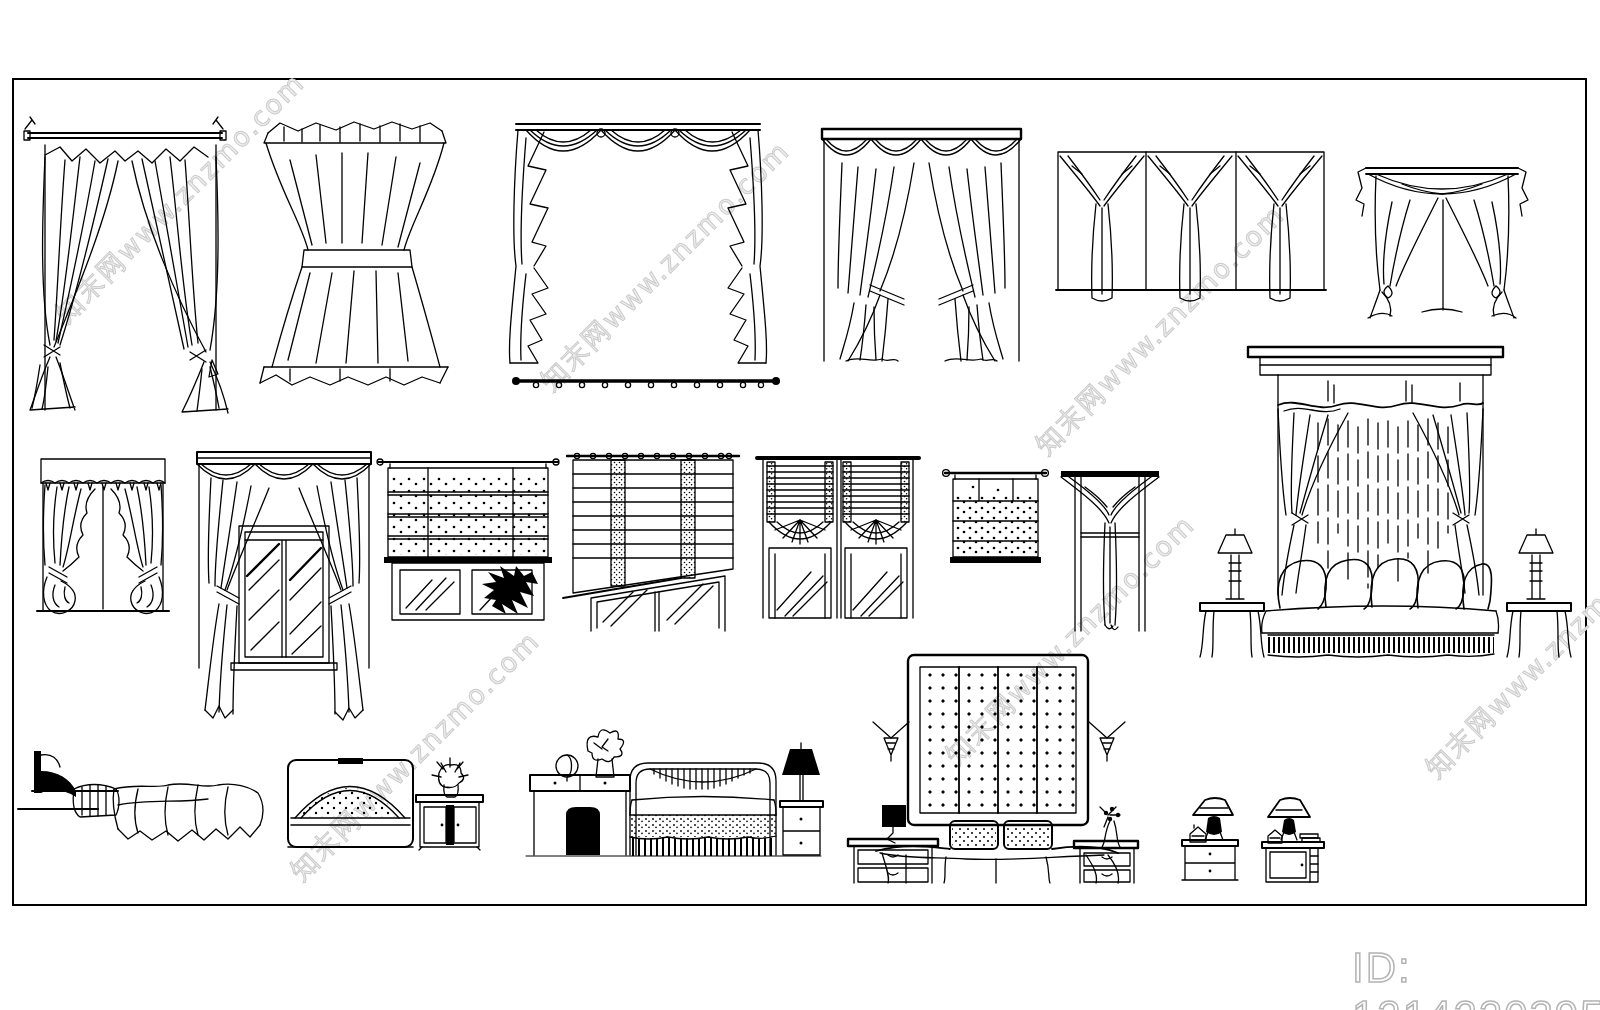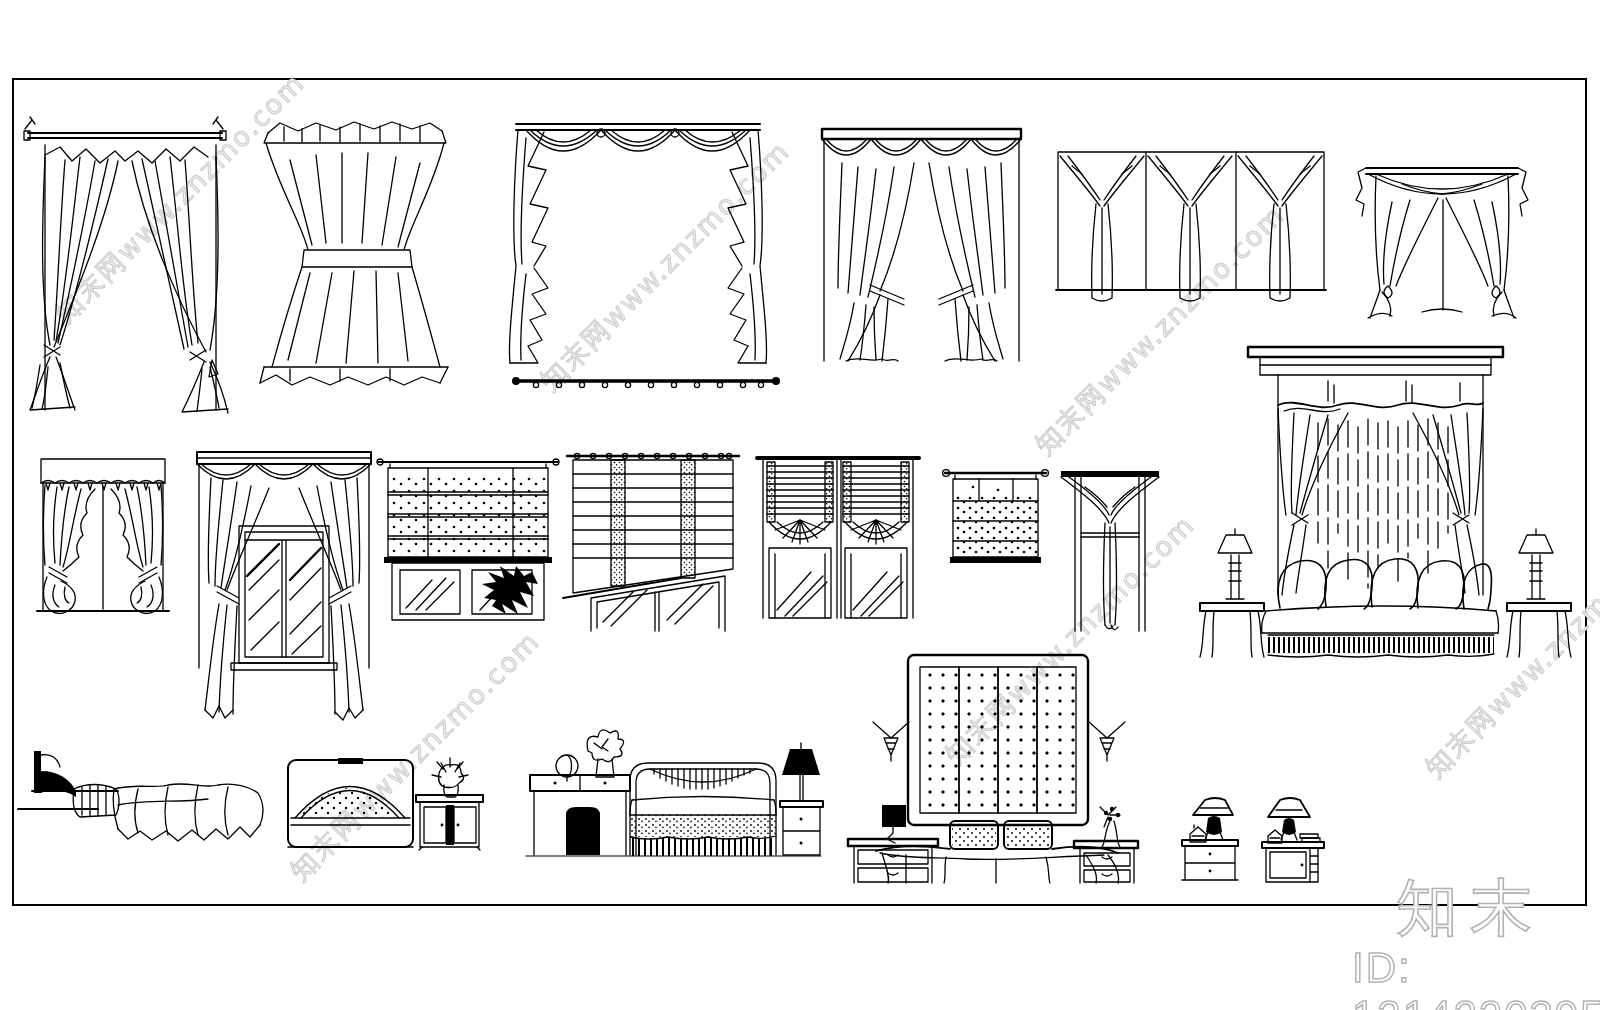--- a/index.html
+++ b/index.html
@@ -540,15 +540,14 @@
     <rect x="142" y="62" width="18" height="4"></rect>
         <rect x="144" y="66" width="18" height="4"></rect>
     <rect x="104" y="70" width="62" height="6" style="stroke-width:2"></rect>
     <path d="M108,76 H160 V110 H108 Z"></path>
     <rect x="112" y="80" width="36" height="26"></rect>
     <path d="M152,76 V110 M152,84 H160 M152,92 H160 M152,100 H160"></path>
     <circle cx="144" cy="93" r="1.4" style="fill:#000;stroke:none"></circle>
   </svg>
   </div>
 
-  <div class="wm-logo">知末</div>
   <div class="wm-id">ID: 1214220395</div>
 </div>
 
 </body></html>

